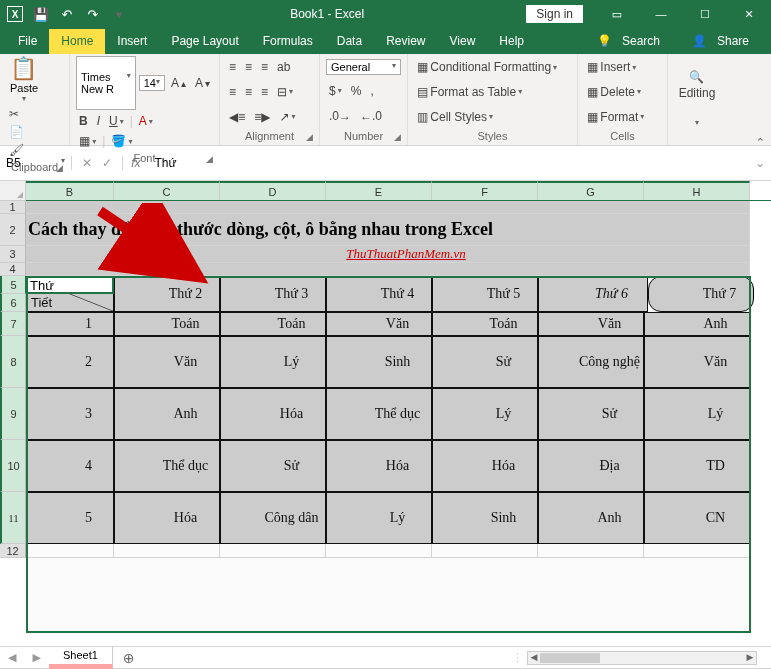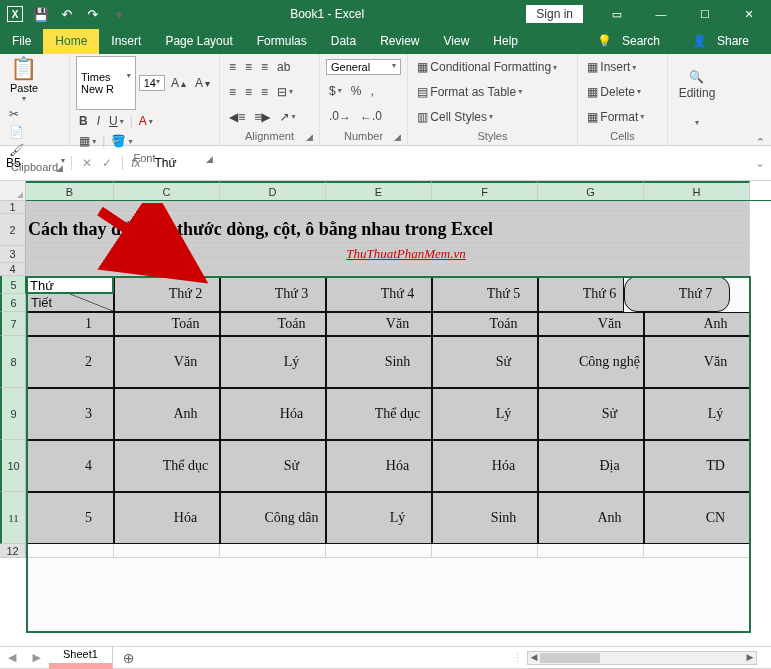--- a/index.html
+++ b/index.html
@@ -8,21 +8,21 @@
 
 .titlebar { background: #217346; height: 28px; display: flex; align-items: center; color: #fff; }
 .titlebar .qat { display: flex; align-items: center; gap: 8px; padding-left: 6px; }
 .titlebar .qat-icon { width: 18px; height: 18px; display: flex; align-items: center; justify-content: center; font-size: 13px; }
 .titlebar .title { flex: 1; text-align: center; font-size: 12px; }
 .titlebar .right { display: flex; align-items: center; gap: 0; }
 .signin { background: #fff; color: #333; padding: 2px 10px; font-size: 12px; margin-right: 12px; }
 .win-btn { width: 44px; height: 28px; display: flex; align-items: center; justify-content: center; font-size: 11px; }
 
 
-.tabs { background: #217346; height: 26px; display: flex; align-items: flex-end; color: #fff; font-size: 12px; }
+.tabs { background: #217346; height: 26px; display: flex; align-items: flex-end; color: #fff; font-size: 12px; padding-left: 6px; }
 .tab { padding: 5px 12px 6px; cursor: pointer; }
 .tab.file { background: #217346; color: #fff; }
 .tab.active { background: #fde047; color: #217346; }
 .tab-right { margin-left: auto; display: flex; align-items: center; padding-right: 10px; gap: 14px; height: 26px; }
 .tab-right span { padding: 4px 6px; display: flex; align-items: center; gap: 4px; }
 
 
 .ribbon { background: #f3f2f1; border-bottom: 1px solid #d4d4d4; height: 92px; display: flex; }
 .r-group { border-right: 1px solid #e1dfdd; display: flex; flex-direction: column; padding: 2px 6px; }
 .r-group .controls { flex: 1; display: flex; flex-direction: column; justify-content: space-around; gap: 2px; }
@@ -68,21 +68,21 @@
 .cell.diag svg { position: absolute; inset: 0; width: 100%; height: 100%; }
 .sel-rect { position: absolute; border: 2px solid #217346; pointer-events: none; background: rgba(200,200,200,0.08); }
 .active-cell { position: absolute; border: 2px solid #217346; background: #fff; pointer-events:none; display:flex; align-items:center; padding-left:2px; font-family:'Times New Roman',serif; font-size:13px; }
 
 
 .arrow-annot { position: absolute; pointer-events: none; }
 
 
 .sheet-tabs { height: 22px; background: #fff; border-top: 1px solid #d4d4d4; display: flex; align-items: center; font-size: 11px; }
 .st-nav { padding: 0 8px; color: #999; }
-.st-tab { border-right: 1px solid #ccc; padding: 3px 14px; border-bottom: 8px solid #fca5a5; }
+.st-tab { border-right: 1px solid #ccc; padding: 3px 14px; border-bottom: 6px solid #fca5a5; }
 .st-add { padding: 0 10px; color: #666; font-size: 14px; }
 .st-scroll { margin-left: auto; display: flex; align-items: center; gap: 0; padding-right: 14px; }
 .hscroll { width: 230px; height: 14px; border: 1px solid #ccc; background: #f0f0f0; position: relative; }
 .hscroll .thumb { position: absolute; left: 12px; top: 1px; width: 60px; height: 10px; background: #cdcdcd; }
 .hscroll .arr { position: absolute; top: 0; width: 12px; height: 12px; font-size: 9px; text-align: center; color: #666; }
 
 
 .statusbar { height: 22px; background: #f3f2f1; border-top: 1px solid #d4d4d4; display: flex; align-items: center; font-size: 11px; color: #555; padding: 0 8px; }
 .statusbar .spacer { flex: 1; }
 .statusbar .stat { margin: 0 8px; }
@@ -327,21 +327,21 @@
           <svg preserveAspectRatio="none" viewBox="0 0 100 100">
             <line x1="0" y1="0" x2="100" y2="100" stroke="#000" stroke-width="1.5"></line>
           </svg>
           <div style="position:absolute;left:4px;top:1px">Thứ</div>
           <div style="position:absolute;left:4px;bottom:1px">Tiết</div>
         </div>
         <div class="cell tb" style="width: 106px; height: 36px;">Thứ 2</div>
         <div class="cell tb" style="width: 106px; height: 36px;">Thứ 3</div>
         <div class="cell tb" style="width: 106px; height: 36px;">Thứ 4</div>
         <div class="cell tb" style="width: 106px; height: 36px;">Thứ 5</div>
-        <div class="cell tb" style="width: 86px; height: 36px;">Thứ 6</div>
+        <div class="cell tb" style="width: 110px; height: 36px; font-style: italic;">Thứ 6</div>
         <div class="cell tb" style="width: 106px; height: 36px; border-radius: 13px;">Thứ 7</div>
       </div>
       <div class="crow" style="height: 24px;">
         <div class="cell tb" style="width: 88px; height: 24px;">1</div>
         <div class="cell tb" style="width: 106px; height: 24px;">Toán</div>
         <div class="cell tb" style="width: 106px; height: 24px;">Toán</div>
         <div class="cell tb" style="width: 106px; height: 24px;">Văn</div>
         <div class="cell tb" style="width: 106px; height: 24px;">Toán</div>
         <div class="cell tb" style="width: 106px; height: 24px;">Văn</div>
         <div class="cell tb" style="width: 106px; height: 24px;">Anh</div>

